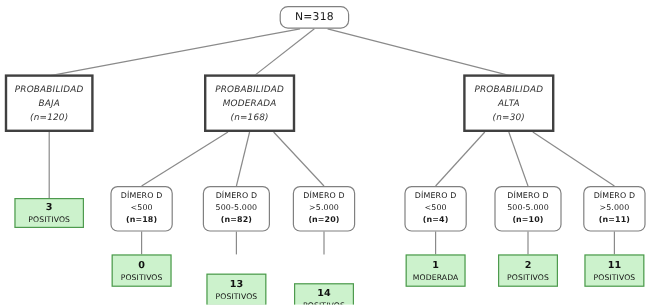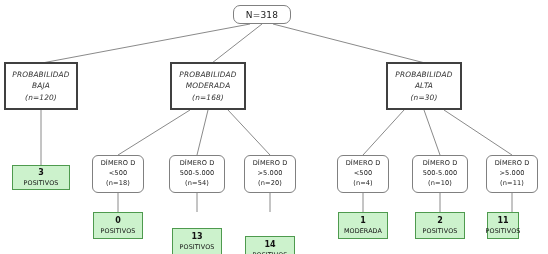--- a/index.html
+++ b/index.html
@@ -57,21 +57,21 @@
   .dimer {
     border: 1px solid #808080;
     border-radius: 6px;
     background: #ffffff;
     font-size: 6.6px;
     color: #1a1a1a;
     line-height: 1.5;
     letter-spacing: 0.1px;
   }
   .dimer .ln { display: block; white-space: nowrap; }
-  .dimer .cnt { font-weight: normal; }
+  .dimer .cnt { font-weight: bold; }
   
   .outcome {
     border: 1px solid #4e9a4e;
     background: #ccf2cc;
     color: #111111;
     line-height: 1.45;
   }
   .outcome .num {
     display: block;
     font-size: 8px;
@@ -141,21 +141,21 @@
 
   <div class="node dimer" style="left:92px; top:155px; width:52px; height:38px;">
     <span class="ln">DÍMERO D</span>
     <span class="ln">&lt;500</span>
     <span class="ln cnt">(n=18)</span>
   </div>
 
   <div class="node dimer" style="left:169px; top:155px; width:56px; height:38px;">
     <span class="ln">DÍMERO D</span>
     <span class="ln">500-5.000</span>
-    <span class="ln cnt">(n=54)</span>
+    <span class="ln cnt">(n=82)</span>
   </div>
 
   <div class="node dimer" style="left:244px; top:155px; width:52px; height:38px;">
     <span class="ln">DÍMERO D</span>
     <span class="ln">&gt;5.000</span>
     <span class="ln cnt">(n=20)</span>
   </div>
 
   <div class="node dimer" style="left:337px; top:155px; width:52px; height:38px;">
     <span class="ln">DÍMERO D</span>
@@ -198,18 +198,18 @@
   <div class="node outcome" style="left:338px; top:212px; width:50px; height:27px;">
     <span class="num">1</span>
     <span class="lbl">MODERADA</span>
   </div>
 
   <div class="node outcome" style="left:415px; top:212px; width:50px; height:27px;">
     <span class="num">2</span>
     <span class="lbl">POSITIVOS</span>
   </div>
 
-  <div class="node outcome" style="left:487px; top:212px; width:32px; height:27px;">
+  <div class="node outcome" style="left:487px; top:212px; width:50px; height:27px;">
     <span class="num">11</span>
     <span class="lbl">POSITIVOS</span>
   </div>
 
 </div>
 
 </body></html>

